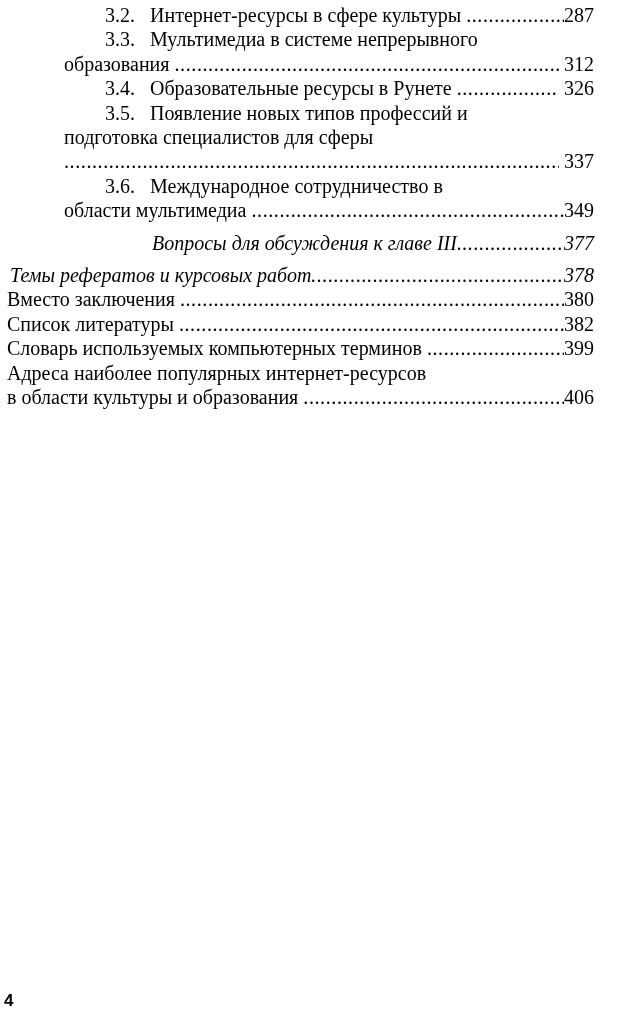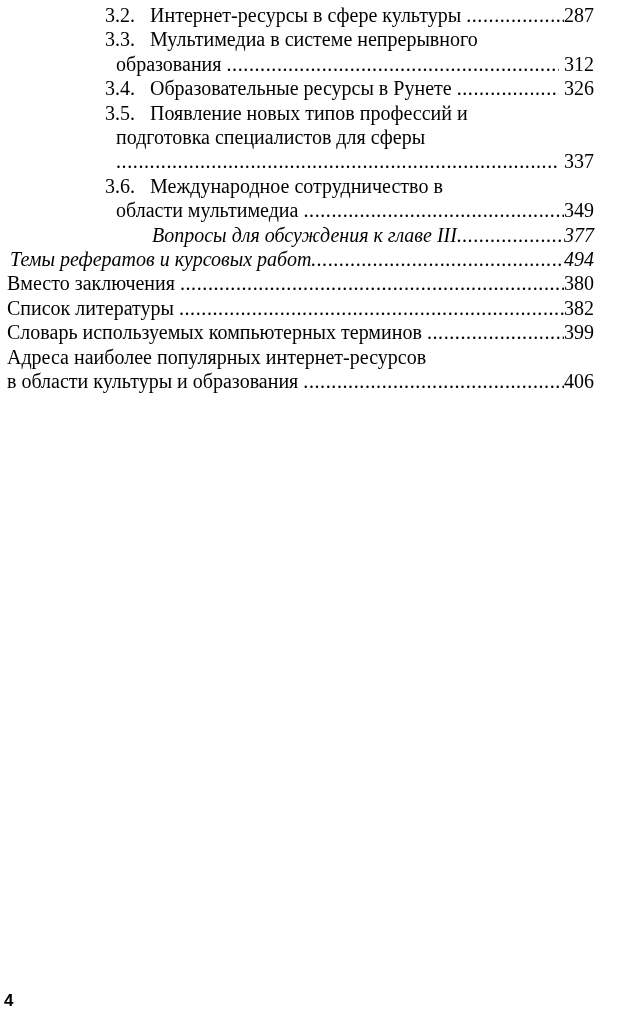--- a/index.html
+++ b/index.html
@@ -27,25 +27,25 @@
   .row {
     display: flex;
     align-items: baseline;
     line-height: 24.4px;
   }
   .n {
     flex: 0 0 45px;
     white-space: pre;
   }
   .ind-num  { padding-left: 105px; }
-  .ind-cont { padding-left: 116px; }
+  .ind-cont { padding-left: 64px; }
   .ind-q    { padding-left: 152px; }
   .ind-flush    { padding-left: 7px; font-family: Liberation Serif, serif; }
   .ind-flush-it { padding-left: 10px; }
-  .it { font-style: italic; }
+  .it { font-style: italic; margin-top: 8px; }
   .t { white-space: pre; text-align: right; }
   .leader {
     flex: 1 1 auto;
     min-width: 0;
     overflow: hidden;
     white-space: nowrap;
     letter-spacing: 0.6px;
   }
   .p { white-space: pre; }
   .folio {
@@ -115,21 +115,21 @@
 
   <div class="row ind-q it">
     <span class="t">Вопросы для обсуждения к главе III</span>
     <span class="leader">........................................................................................................................................................................</span>
     <span class="p">377</span>
   </div>
 
   <div class="row ind-flush-it it">
     <span class="t">Темы рефератов и курсовых работ</span>
     <span class="leader">........................................................................................................................................................................</span>
-    <span class="p">494</span>
+    <span class="p">378</span>
   </div>
 
   <div class="row ind-flush">
     <span class="t">Вместо заключения </span>
     <span class="leader">........................................................................................................................................................................</span>
     <span class="p">380</span>
   </div>
 
   <div class="row ind-flush">
     <span class="t">Список литературы </span>

